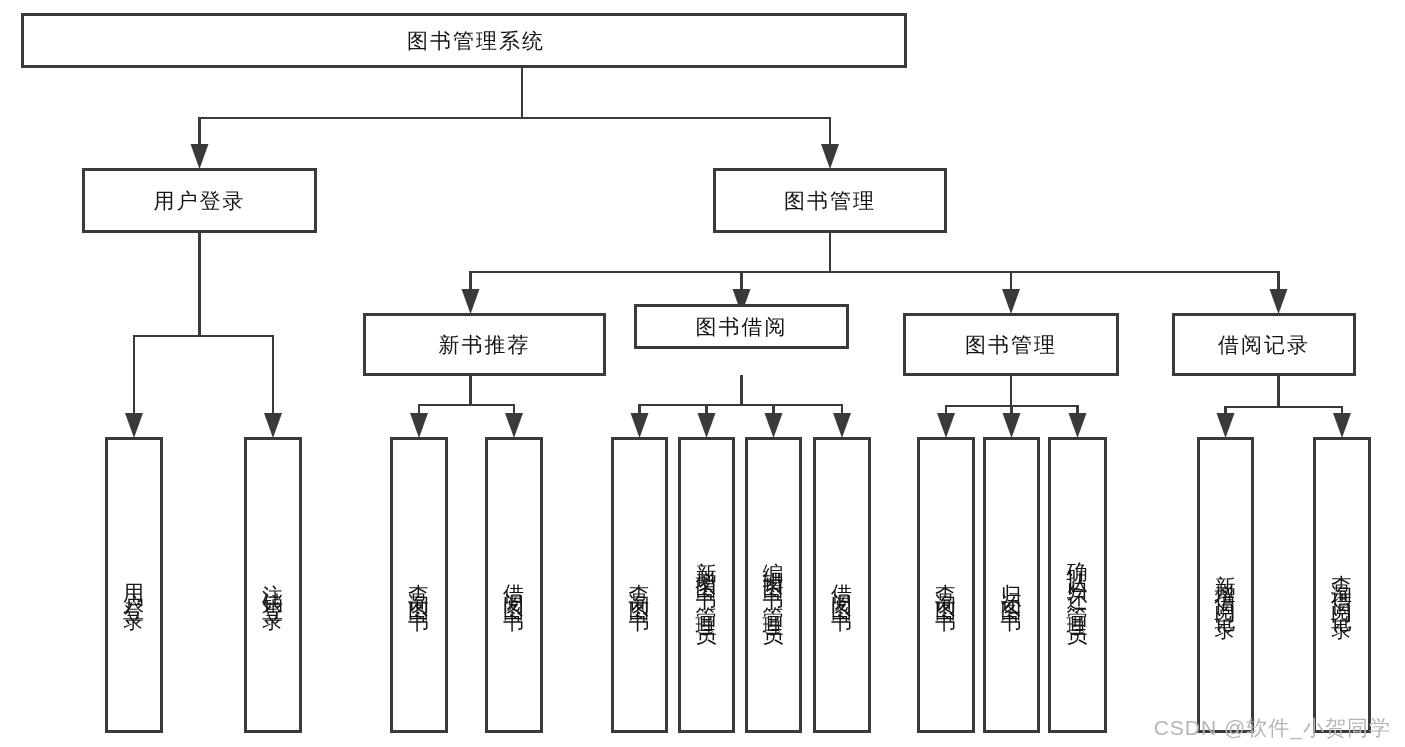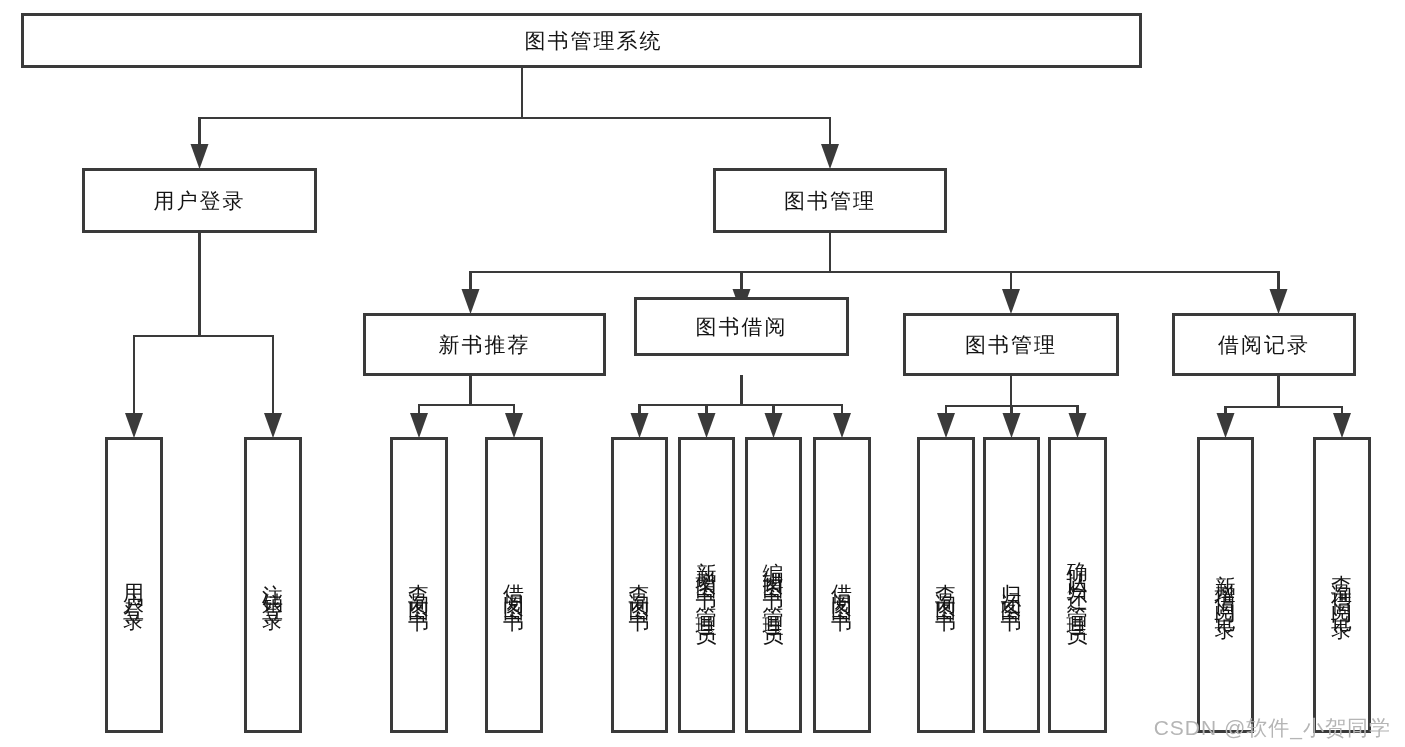--- a/index.html
+++ b/index.html
@@ -71,25 +71,25 @@
       <polygon points="697.5,413 715.5,413 706.5,438" fill="var(--line)"></polygon>
       <polygon points="764.5,413 782.5,413 773.5,438" fill="var(--line)"></polygon>
       <polygon points="833,413 851,413 842,438" fill="var(--line)"></polygon>
       <polygon points="937,413 955,413 946,438" fill="var(--line)"></polygon>
       <polygon points="1002.5,413 1020.5,413 1011.5,438" fill="var(--line)"></polygon>
       <polygon points="1068.5,413 1086.5,413 1077.5,438" fill="var(--line)"></polygon>
       <polygon points="1216.5,413 1234.5,413 1225.5,438" fill="var(--line)"></polygon>
       <polygon points="1333,413 1351,413 1342,438" fill="var(--line)"></polygon>
     </svg>
   <div id="nodes">
-      <div class="node h" style="left: 21px; top: 13px; width: 1121px; height: 55px; padding-left: 24px;">图书管理系统</div>
+      <div class="node h" style="left: 21px; top: 13px; width: 886px; height: 55px; padding-left: 24px;">图书管理系统</div>
       <div class="node h" style="left: 82px; top: 168px; width: 235px; height: 65px;">用户登录</div>
       <div class="node h" style="left: 713px; top: 168px; width: 234px; height: 65px;">图书管理</div>
       <div class="node h" style="left: 363px; top: 313px; width: 243px; height: 63px;">新书推荐</div>
-      <div class="node h" style="left: 634px; top: 297px; width: 215px; height: 59px;">图书借阅</div>
+      <div class="node h" style="left: 634px; top: 304px; width: 215px; height: 45px;">图书借阅</div>
       <div class="node h" style="left: 903px; top: 313px; width: 216px; height: 63px;">图书管理</div>
       <div class="node h" style="left: 1172px; top: 313px; width: 184px; height: 63px;">借阅记录</div>
       <div class="node v" style="left: 105px; top: 437px; width: 58px; height: 296px;">用户登录</div>
       <div class="node v" style="left: 244px; top: 437px; width: 58px; height: 296px;">注销登录</div>
       <div class="node v" style="left: 390px; top: 437px; width: 58px; height: 296px;">查询图书</div>
       <div class="node v" style="left: 485px; top: 437px; width: 58px; height: 296px;">借阅图书</div>
       <div class="node v" style="left: 611px; top: 437px; width: 57px; height: 296px;">查询图书</div>
       <div class="node v" style="left: 678px; top: 437px; width: 57px; height: 296px;">新增图书（管理员）</div>
       <div class="node v" style="left: 745px; top: 437px; width: 57px; height: 296px;">编辑图书（管理员）</div>
       <div class="node v" style="left: 813px; top: 437px; width: 58px; height: 296px;">借阅图书</div>

